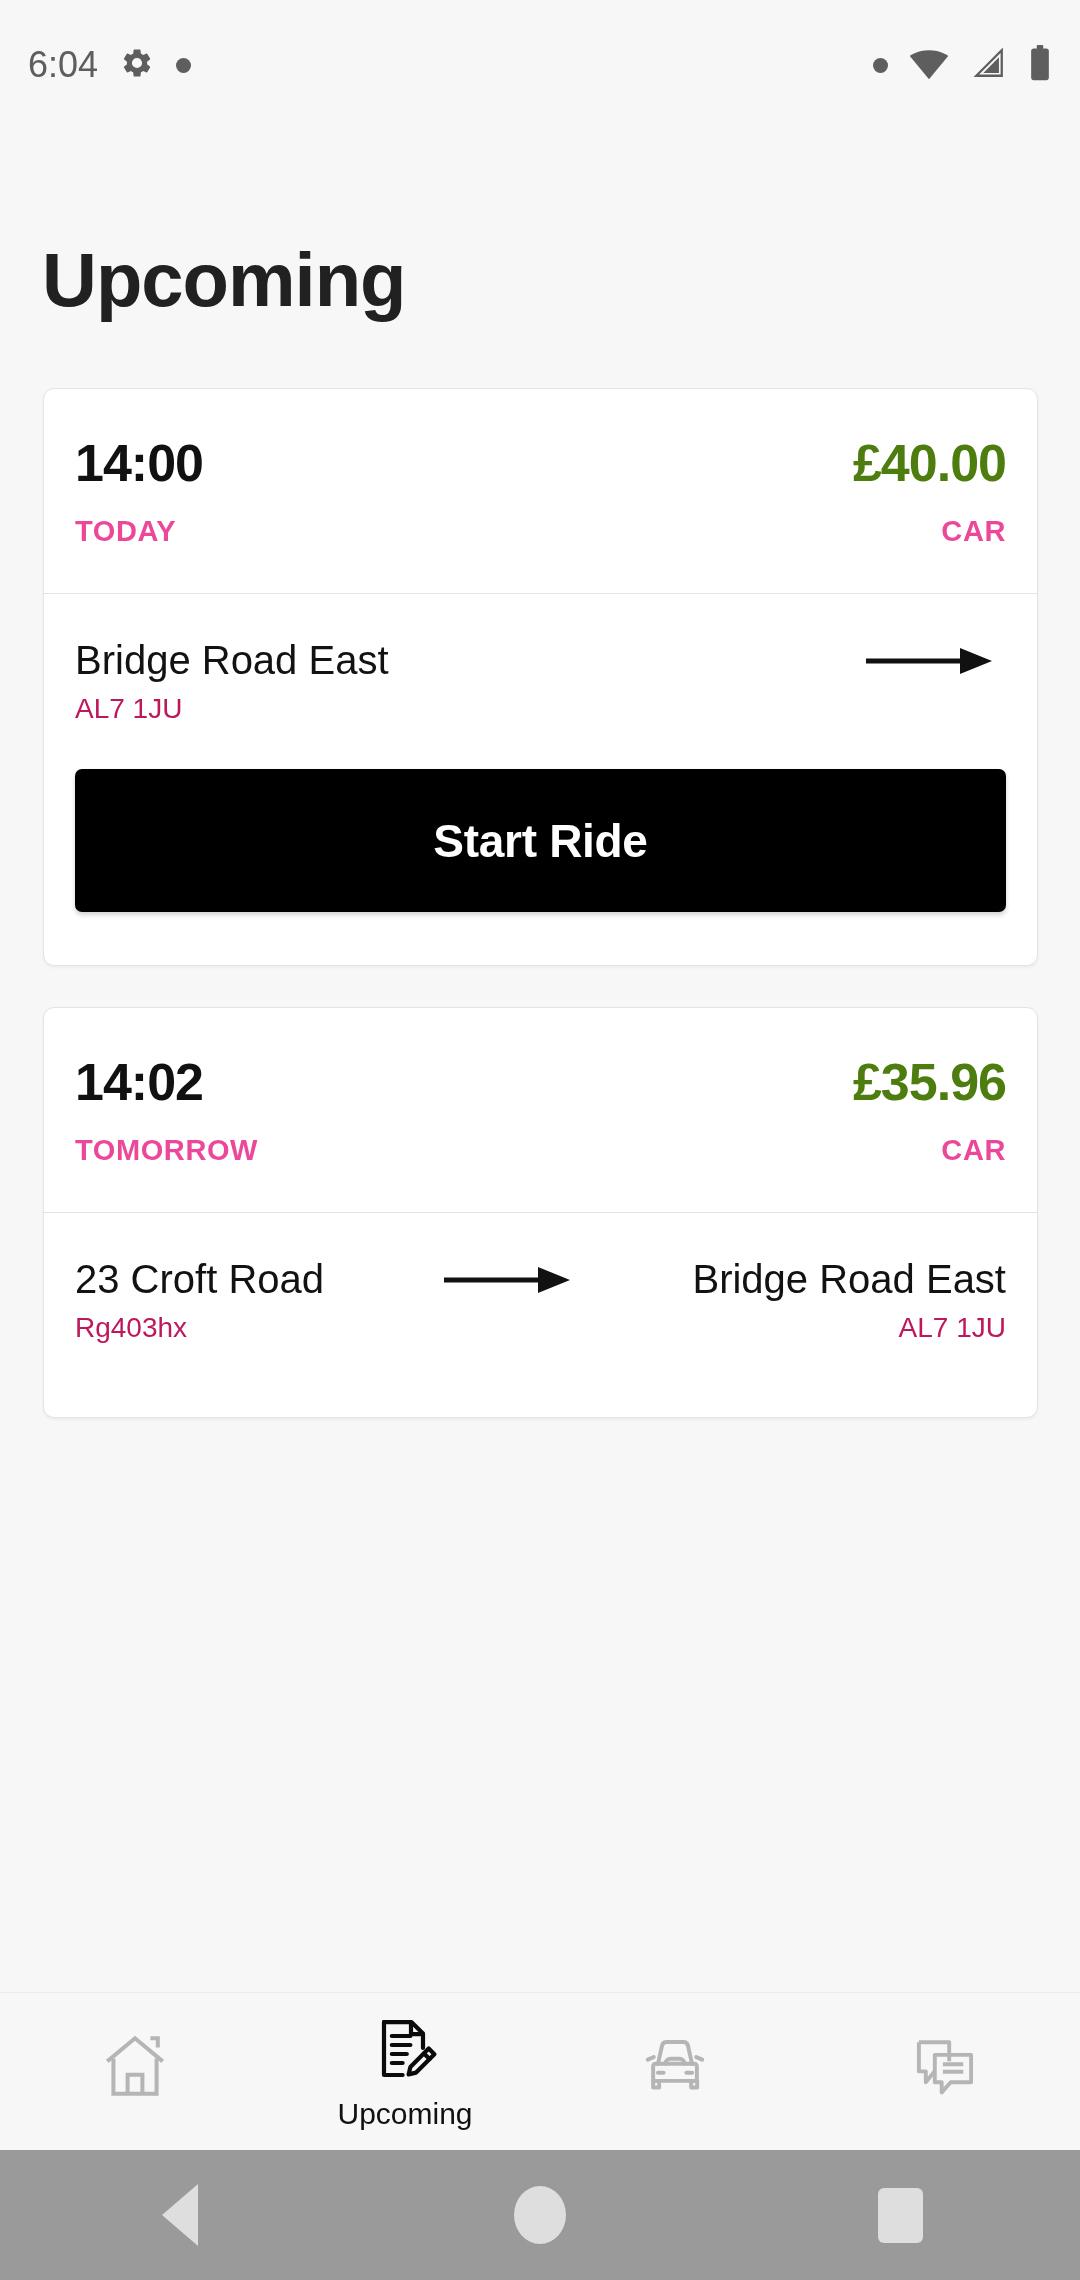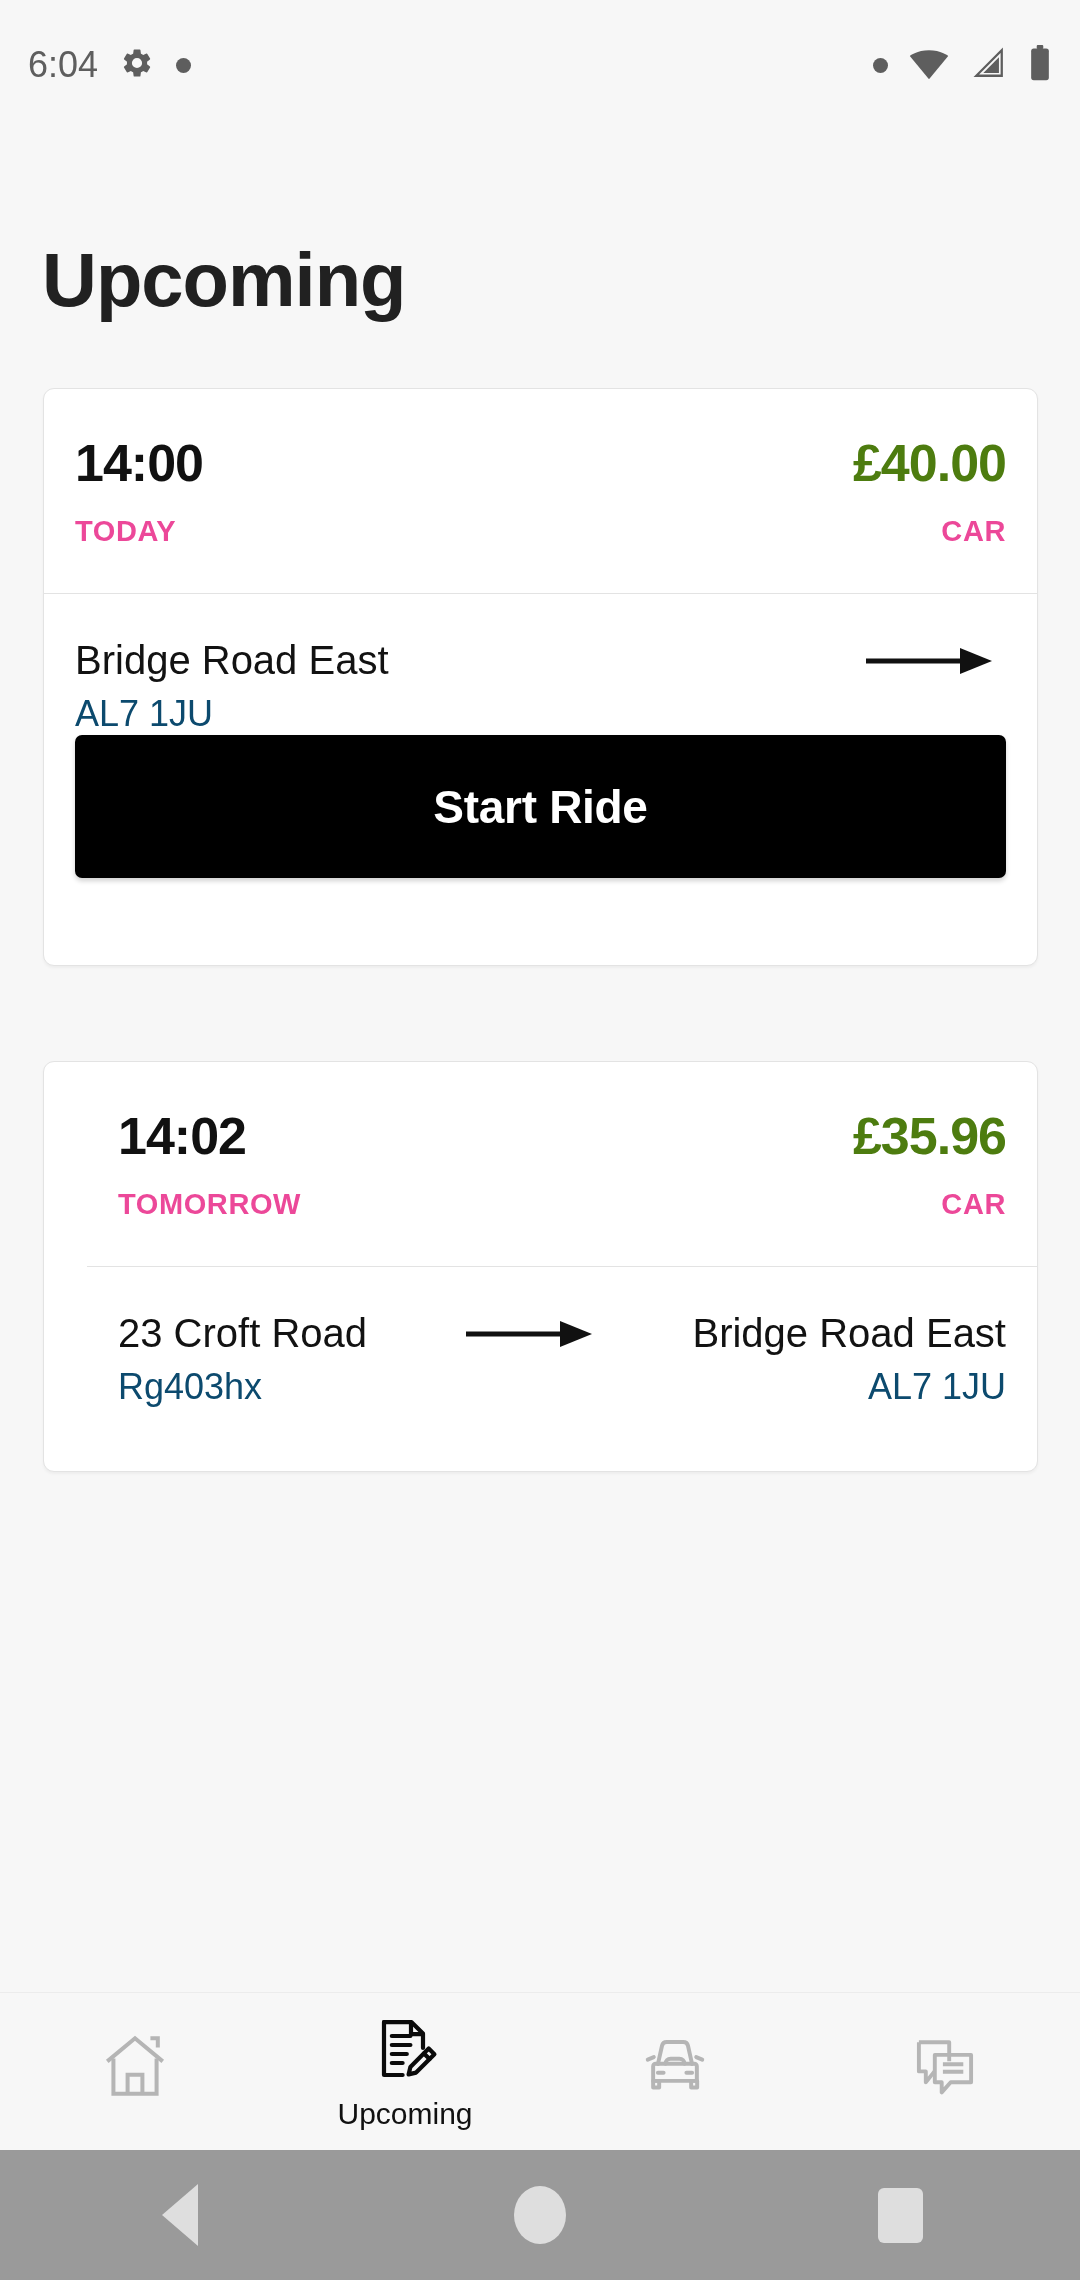--- a/index.html
+++ b/index.html
@@ -30,45 +30,45 @@
 
   
   .card {
     position:absolute; left:43px; width:995px;
     background:#ffffff;
     border:1.5px solid #e3e3e3;
     border-radius:11px;
     box-shadow:0 2px 3px rgba(0,0,0,0.045);
   }
   #card-0 { top:388px; height:578px; }
-  #card-1 { top:1061px; height:411px;padding-left:43px; }
+  #card-1 { top:1007px; height:411px; }
 
   .card-head {
     position:relative; height:205px;
     padding:44px 31px 0 31px;
     border-bottom:1.5px solid #e3e3e3;
   }
   .ch-row { display:flex; align-items:baseline; justify-content:space-between; }
   .ch-time { font-size:52px; font-weight:bold; color:#111; letter-spacing:-1px; }
   .ch-price { font-size:52px; font-weight:bold; color:#4d7c0f; letter-spacing:-1px; }
   .ch-sub-row { display:flex; justify-content:space-between; margin-top:22px; }
   .ch-day, .ch-type {
     font-size:29px; font-weight:bold; color:#ec4899; letter-spacing:0.6px;
   }
 
   .card-body { padding:44px 31px 0 31px; position:relative; }
   .route-row { display:flex; align-items:center; justify-content:space-between;gap:43px; }
   .route-place { font-size:40px; color:#121212; white-space:nowrap; }
   .route-arrow { flex:0 0 auto; padding:0 10px; display:flex; align-items:center; }
   .arrow-svg { display:block; }
   .code-row { display:flex; justify-content:space-between; margin-top:10px; }
-  .route-code { font-size:36px; color:#0c4a6e; }
+  .route-code { font-size:28px; color:#be185d; }
 
   .start-btn {
-    display:block; width:100%; height:143px; 
+    display:block; width:100%; height:143px; margin-top:44px;
     background:#000; color:#fff; border:none; border-radius:7px;
     font-family:"Liberation Sans", sans-serif;
     font-size:46px; font-weight:bold; letter-spacing:-0.3px;
     box-shadow:0 3px 5px rgba(0,0,0,0.18);
     cursor:pointer;
   }
 
   
   .bottomnav {
     position:absolute; left:0; bottom:130px; width:1080px; height:158px;

